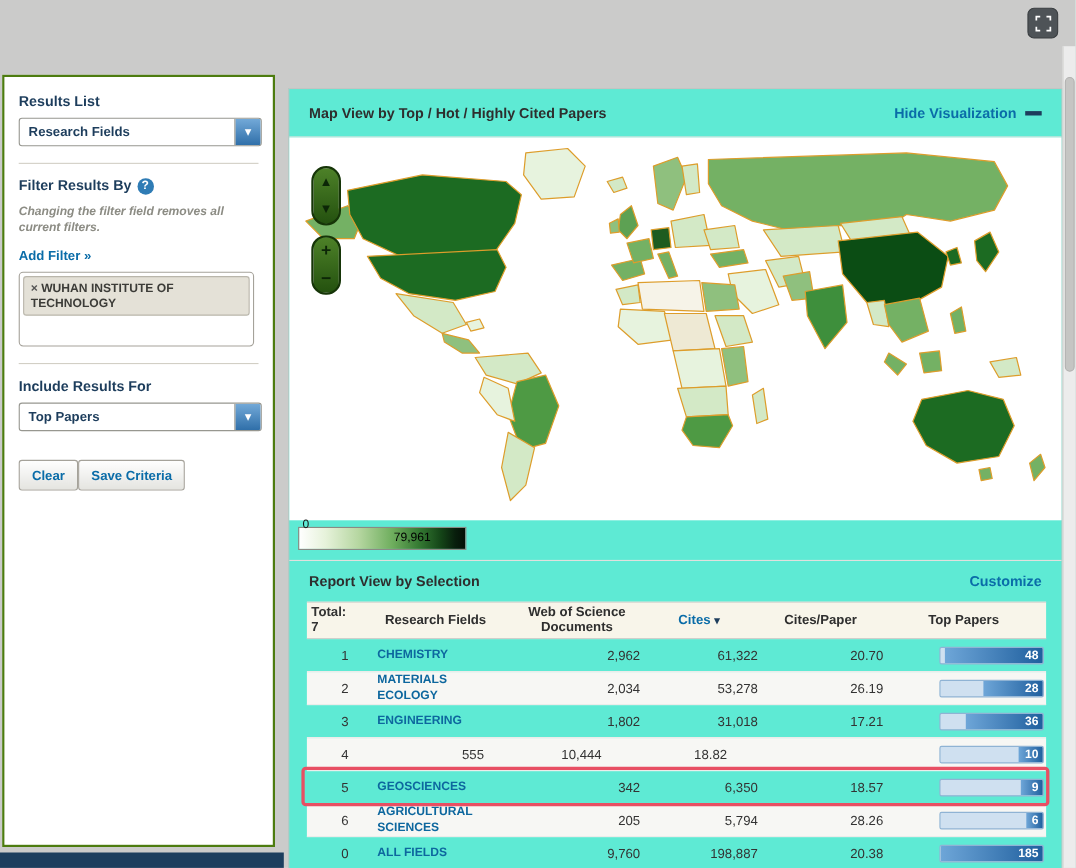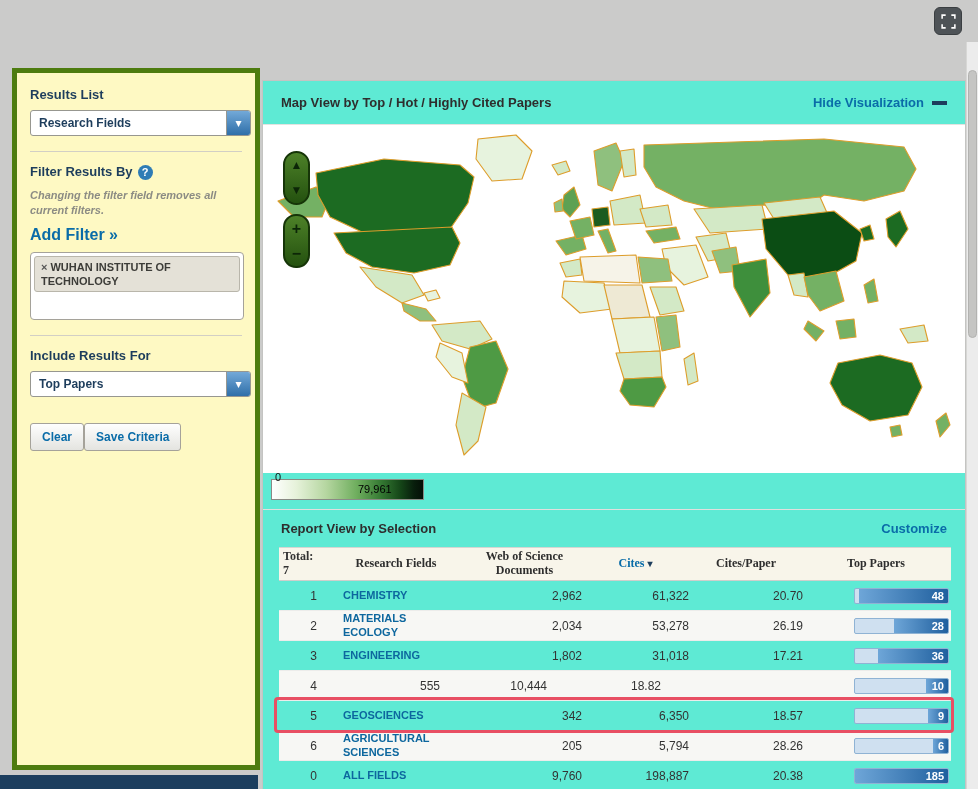--- a/index.html
+++ b/index.html
@@ -4,29 +4,29 @@
 <style>
   * { margin:0; padding:0; box-sizing:border-box; }
   body { font-family:"Liberation Sans", sans-serif; }
   .page { position:relative; width:978px; height:789px; background:#cbcbca; overflow:hidden; }
 
   
   .app-title { position:absolute; left:14px; top:4px; font-size:23px; font-weight:bold; color:#1d3d5c; }
   .expand-btn { position:absolute; right:16px; top:7px; width:28px; height:28px; background:#4e5357; border:1px solid #3a3e41; border-radius:6px; display:flex; align-items:center; justify-content:center; cursor:pointer; }
 
   
-  .sidebar { position:absolute; left:12px; top:68px; width:248px; height:702px; background:#fef9c3; border:5px solid #4d7c0f; padding:14px 13px; }
+  .sidebar { position:absolute; left:2px; top:68px; width:248px; height:702px; background:#ffffff; border:2px solid #4d7c0f; padding:14px 13px; }
   .side-title { font-size:13px; font-weight:bold; color:#1d3d5c; margin-bottom:8px; }
   .dd { display:flex; width:221px; height:26px; background:#fff; border:1px solid #979790; border-radius:3px; overflow:hidden; cursor:pointer; }
   .dd-value { flex:1; padding:5px 8px; font-size:12px; font-weight:bold; color:#1d3d5c; white-space:nowrap; }
   .dd-btn { width:24px; background:linear-gradient(#73a9d8,#2f6fa9); border-left:1px solid #979790; color:#fff; font-size:12px; display:flex; align-items:center; justify-content:center; }
   .divider { border:none; border-top:1px solid #d2cfc5; margin:15px 0 12px 0; }
   .help-badge { display:inline-block; width:15px; height:15px; border-radius:50%; background:#2f7cb5; color:#fff; font-size:11px; font-weight:bold; text-align:center; line-height:15px; margin-left:5px; vertical-align:middle; cursor:pointer; }
   .filter-note { font-size:11px; font-weight:bold; font-style:italic; color:#8c8c84; line-height:1.35; margin:4px 0 8px 0; width:205px; }
-  .add-filter { font-size:16px; font-weight:bold; color:#0a6ca8; text-decoration:none; cursor:pointer; display:inline-block; margin-bottom:8px; }
+  .add-filter { font-size:12px; font-weight:bold; color:#0a6ca8; text-decoration:none; cursor:pointer; display:inline-block; margin-bottom:8px; }
   .filter-box { width:214px; height:68px; background:#fff; border:1px solid #a5a29a; border-radius:4px; padding:3px; }
   .filter-tag { background:#e4e1d7; border:1px solid #b9b6ab; border-radius:3px; padding:3px 6px; font-size:11px; font-weight:bold; color:#3c3c38; line-height:1.3; }
   .tag-close { color:#555; margin-right:3px; cursor:pointer; font-weight:bold; }
   .btn-row { display:flex; gap:0; margin-top:26px; }
   .btn { background:linear-gradient(#fefefe,#e4e4e0); border:1px solid #a5a29a; border-radius:3px; color:#0a6ca8; font-weight:bold; font-size:12px; padding:6px 11px; cursor:pointer; font-family:inherit; }
 
   
   .panel { position:absolute; left:262px; top:80px; width:704px; height:721px; background:#5eead4; border:1px solid #c4c4c2; }
   .viz-header { height:44px; display:flex; align-items:center; justify-content:space-between; padding:0 18px; border-bottom:1px solid #e3e3e0; }
   .viz-title { font-size:13px; font-weight:bold; color:#2e2e2e; }
@@ -49,21 +49,21 @@
   .legend-min { position:absolute; left:3px; top:-9px; font-size:11px; color:#111; }
   .legend-max { position:absolute; left:86px; top:3px; font-size:11px; color:#000; }
 
   .report-header { height:38px; display:flex; align-items:center; justify-content:space-between; padding:0 18px; border-top:1px solid #e0e0dd; }
   .report-title { font-size:13px; font-weight:bold; color:#2e2e2e; }
 
   
   .rtable { margin:0 14px 0 16px; }
   .trow { display:flex; align-items:center; height:30px; border-bottom:1px solid #ececea; position:relative; }
   .trow.alt { background:#f7f7f4; }
-  .thead { height:34px; background:#f8f5ea; border-top:1px solid #d6d6d2; border-bottom:1px solid #cfcfcb; align-items:center;font-family:Liberation Serif, serif; }
+  .thead { height:34px; background:#f8f5ea; border-top:1px solid #d6d6d2; border-bottom:1px solid #cfcfcb; align-items:center; }
   .c-rank { width:46px; text-align:right; padding-right:8px; font-size:12px; color:#333; }
   .c-field { width:142px; padding-left:18px; font-size:11px; }
   .c-wos { width:115px; text-align:right; font-size:12px; color:#333; }
   .c-cites { width:107px; text-align:right; font-size:12px; color:#333; }
   .c-cpp { width:114px; text-align:right; font-size:12px; color:#333; }
   .c-top { flex:1; display:flex; justify-content:flex-end; padding-right:2px; }
   .thead .hd { font-size:12px; font-weight:bold; color:#2e2e2e; text-align:center; line-height:1.15; }
   .thead .c-rank { text-align:left; padding-left:4px; font-weight:bold; line-height:1.15; font-size:12px; }
   .thead .c-field, .thead .c-wos, .thead .c-cites, .thead .c-cpp { padding-left:0; }
   .cites-hd { color:#0a6ca8; cursor:pointer; }

